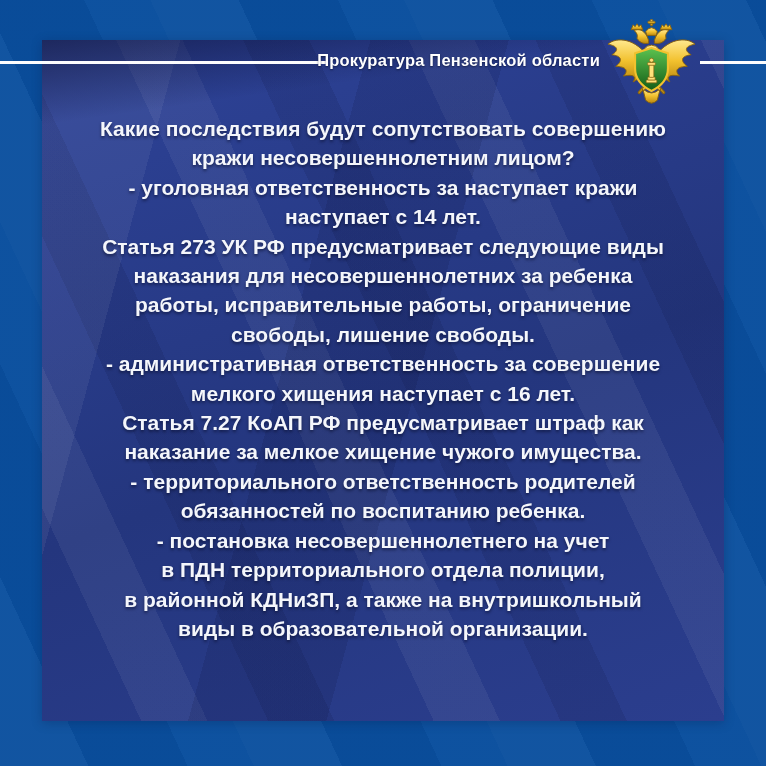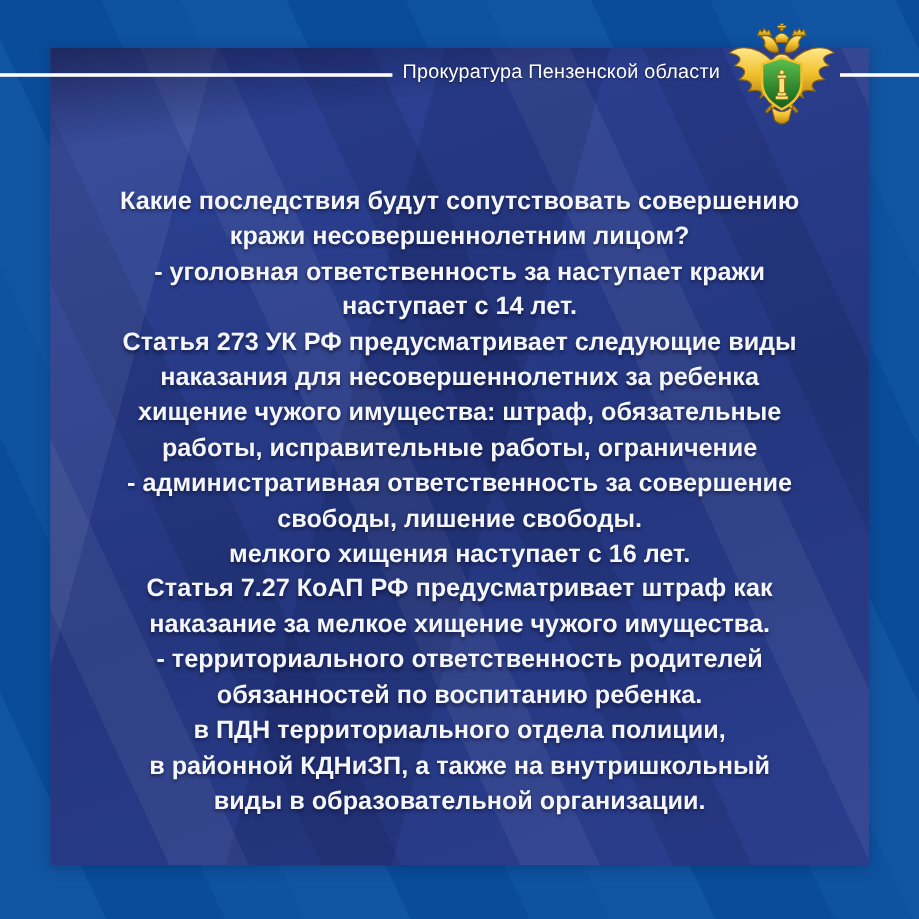--- a/index.html
+++ b/index.html
@@ -31,30 +31,30 @@
       linear-gradient(160deg, #2e4398 0%, #24367e 55%, #2b3e8e 100%);
     box-shadow:0 2px 10px rgba(0,20,60,.25);
   }
   .rule{
     position:absolute;top:61px;height:3px;background:#fdfdfe;z-index:3;
   }
   .rule-left{left:0;width:327px;}
   .rule-right{right:0;width:66px;}
   .org{
     position:absolute;top:51px;right:166px;z-index:3;
-    color:#ffffff;font-size:16.5px;font-weight:400;letter-spacing:.2px;
+    color:#ffffff;font-size:16.5px;font-weight:700;letter-spacing:.2px;
     text-shadow:0 1px 2px rgba(4,10,35,.6);
     white-space:nowrap;
   }
   .emblem{
     position:absolute;left:605px;top:19px;width:93px;height:89px;z-index:4;
   }
   .textblock{
     position:absolute;left:0;top:74px;width:682px;
-    text-align:center;z-index:2;margin-top:39px;
+    text-align:center;z-index:2;
   }
   .tl{
     color:#f4f6fb;font-size:21px;font-weight:700;line-height:29.4px;
     white-space:nowrap;
     text-shadow:0 2px 3px rgba(5,10,35,.55);
   }
 </style>
 </head>
 <body>
 
@@ -64,29 +64,29 @@
   <div class="rule rule-right"></div>
 
   <div class="panel">
     <div class="textblock">
       <div class="tl">Какие последствия будут сопутствовать совершению</div>
       <div class="tl">кражи несовершеннолетним лицом?</div>
       <div class="tl">- уголовная ответственность за наступает кражи</div>
       <div class="tl">наступает с 14 лет.</div>
       <div class="tl">Статья 273 УК РФ предусматривает следующие виды</div>
       <div class="tl">наказания для несовершеннолетних за ребенка</div>
-      <div class="tl">хищение чужого имущества: штраф, обязательные</div>
       <div class="tl">работы, исправительные работы, ограничение</div>
+      <div class="tl">свободы, лишение свободы.</div>
       <div class="tl">- административная ответственность за совершение</div>
-      <div class="tl">свободы, лишение свободы.</div>
       <div class="tl">мелкого хищения наступает с 16 лет.</div>
       <div class="tl">Статья 7.27 КоАП РФ предусматривает штраф как</div>
       <div class="tl">наказание за мелкое хищение чужого имущества.</div>
       <div class="tl">- территориального ответственность родителей</div>
       <div class="tl">обязанностей по воспитанию ребенка.</div>
+      <div class="tl">- постановка несовершеннолетнего на учет</div>
       <div class="tl">в ПДН территориального отдела полиции,</div>
       <div class="tl">в районной КДНиЗП, а также на внутришкольный</div>
       <div class="tl">виды в образовательной организации.</div>
     </div>
   </div>
 
   <div class="org">Прокуратура Пензенской области</div>
 
   <svg class="emblem" viewBox="0 0 96 92" xmlns="http://www.w3.org/2000/svg">
     <defs>

